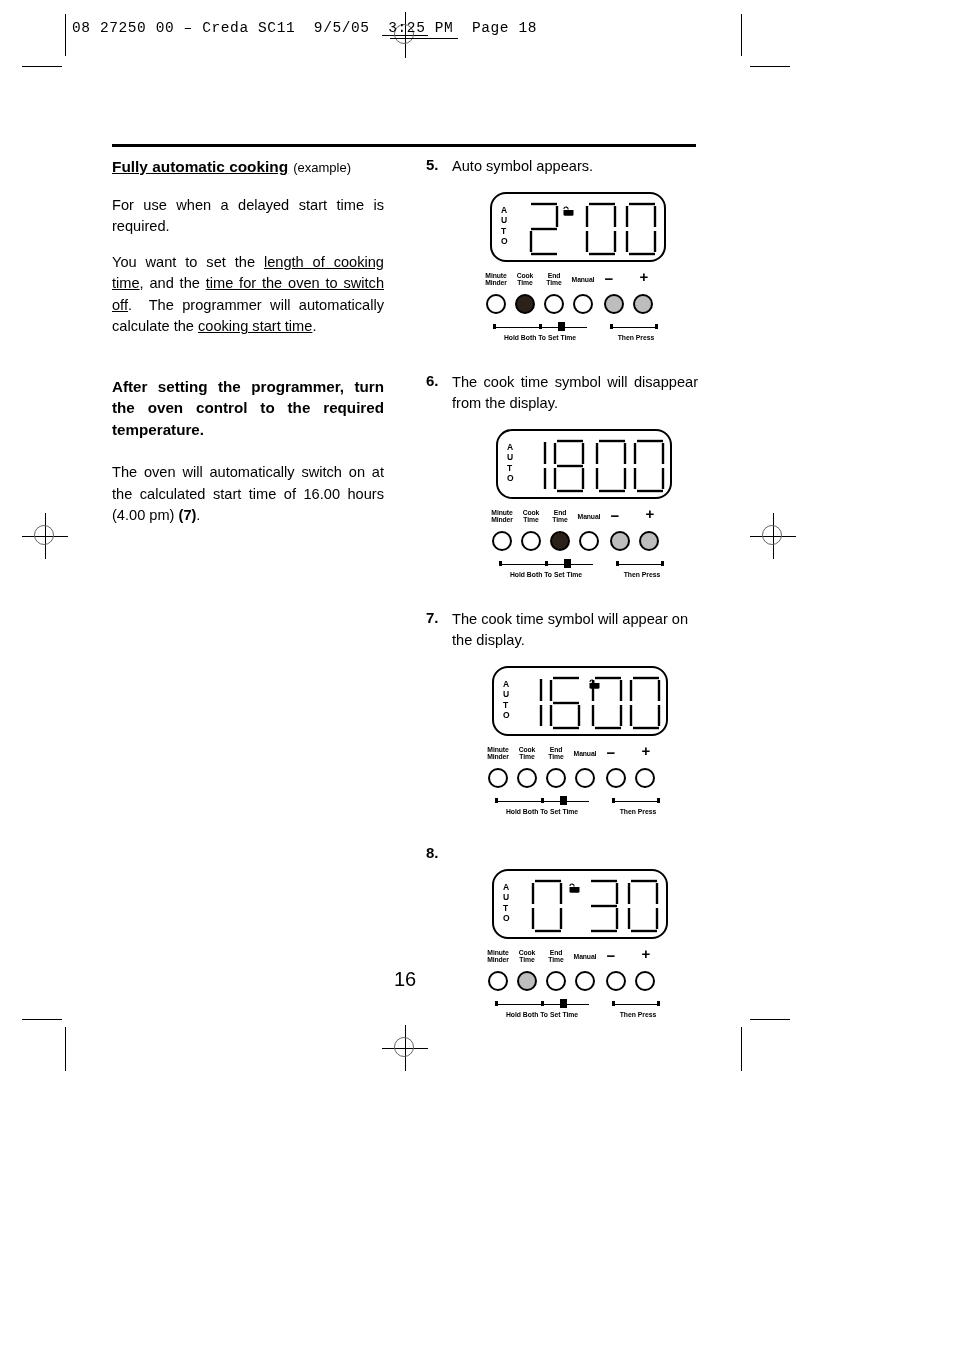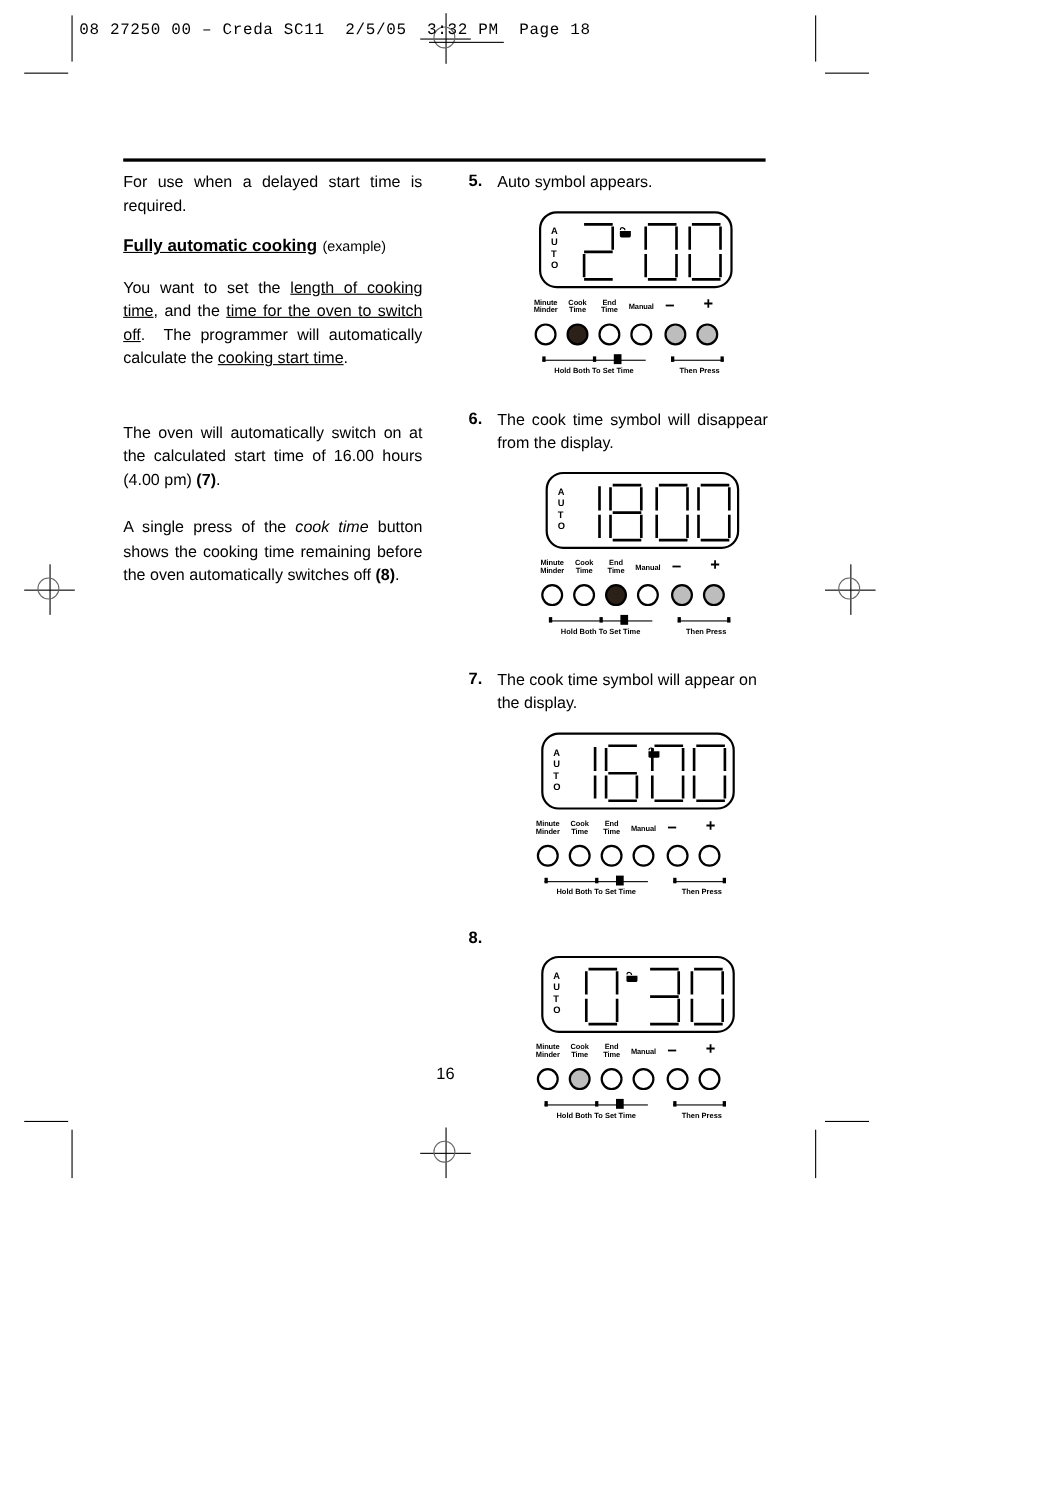--- a/index.html
+++ b/index.html
@@ -178,21 +178,21 @@
     font-size: 6.8px;
     font-weight: bold;
     text-align: center;
     white-space: nowrap;
   }
 
   .folio {
     position: absolute;
     left: 0; top: 968px; width: 810px;
     text-align: center;
-    font-size: 15px;
+    font-size: 20px;
   }
 </style>
 </head>
 <body>
 
 <div id="page">
 
   <div class="crop-v" style="left:65px;  top:14px;  height:42px;"></div>
   <div class="crop-h" style="left:22px; top:66px;  width:40px;"></div>
   <div class="crop-v" style="left:741px; top:14px;  height:42px;"></div>
@@ -217,62 +217,60 @@
     <div class="rv"></div>
       <div class="rh"></div>
       <div class="rc"></div>
   </div>
   <div class="regmark" style="left:382px; top:1025px;">
     <div class="rv"></div>
       <div class="rh"></div>
       <div class="rc"></div>
   </div>
 
-  <div class="slug-text">08 27250 00 – Creda SC11  2/5/05  3:32 PM  Page 18</div>
+  <div class="slug-text">08 27250 00 – Creda SC11  9/5/05  3:25 PM  Page 18</div>
   <div class="slug-underline"></div>
 
   <div class="content">
 
     <div class="title-rule"></div>
 
     <div class="col-left">
+
+      <p class="para" style="margin-bottom:16px;">
+        <span class="head-ul">Fully automatic cooking</span><span class="small-note" style="padding-left:5px;">(example)</span>
+      </p>
 
       <p class="para">
         For use when a delayed start time is required.
       </p>
 
-      <p class="para" style="margin-bottom:16px;">
-        <span class="head-ul">Fully automatic cooking</span><span class="small-note" style="padding-left:5px;">(example)</span>
-      </p>
-
       <p class="para">
         You want to set the <u class="ul">length of cooking time</u>, and the <u class="ul">time for the oven to switch off</u>.&nbsp; The programmer will automatically calculate the <u class="ul">cooking start time</u>.
       </p>
 
 
       <div class="gap"></div>
 
 
       <div class="gap"></div>
 
 
       <div class="gap"></div>
 
+      <p class="strongblock">After setting the programmer, turn the oven control to the required temperature.</p>
 
       <div class="gap"></div>
 
       <p class="para">
         The oven will automatically switch on at the calculated start time of 16.00 hours (4.00 pm) <b class="bold">(7)</b>.
       </p>
 
       <div class="gap"></div>
 
-      <p class="para">
-        A single press of the <em class="ital">cook time</em> button shows the cooking time remaining before the oven automatically switches off <b class="bold">(8)</b>.
-      </p>
 
     </div>
 
     <div class="col-right">
 
       <div class="step">
         <div class="step-row">
           <div class="step-num">5.</div>
           <div class="step-text nojust">Auto symbol appears.</div>
         </div>

